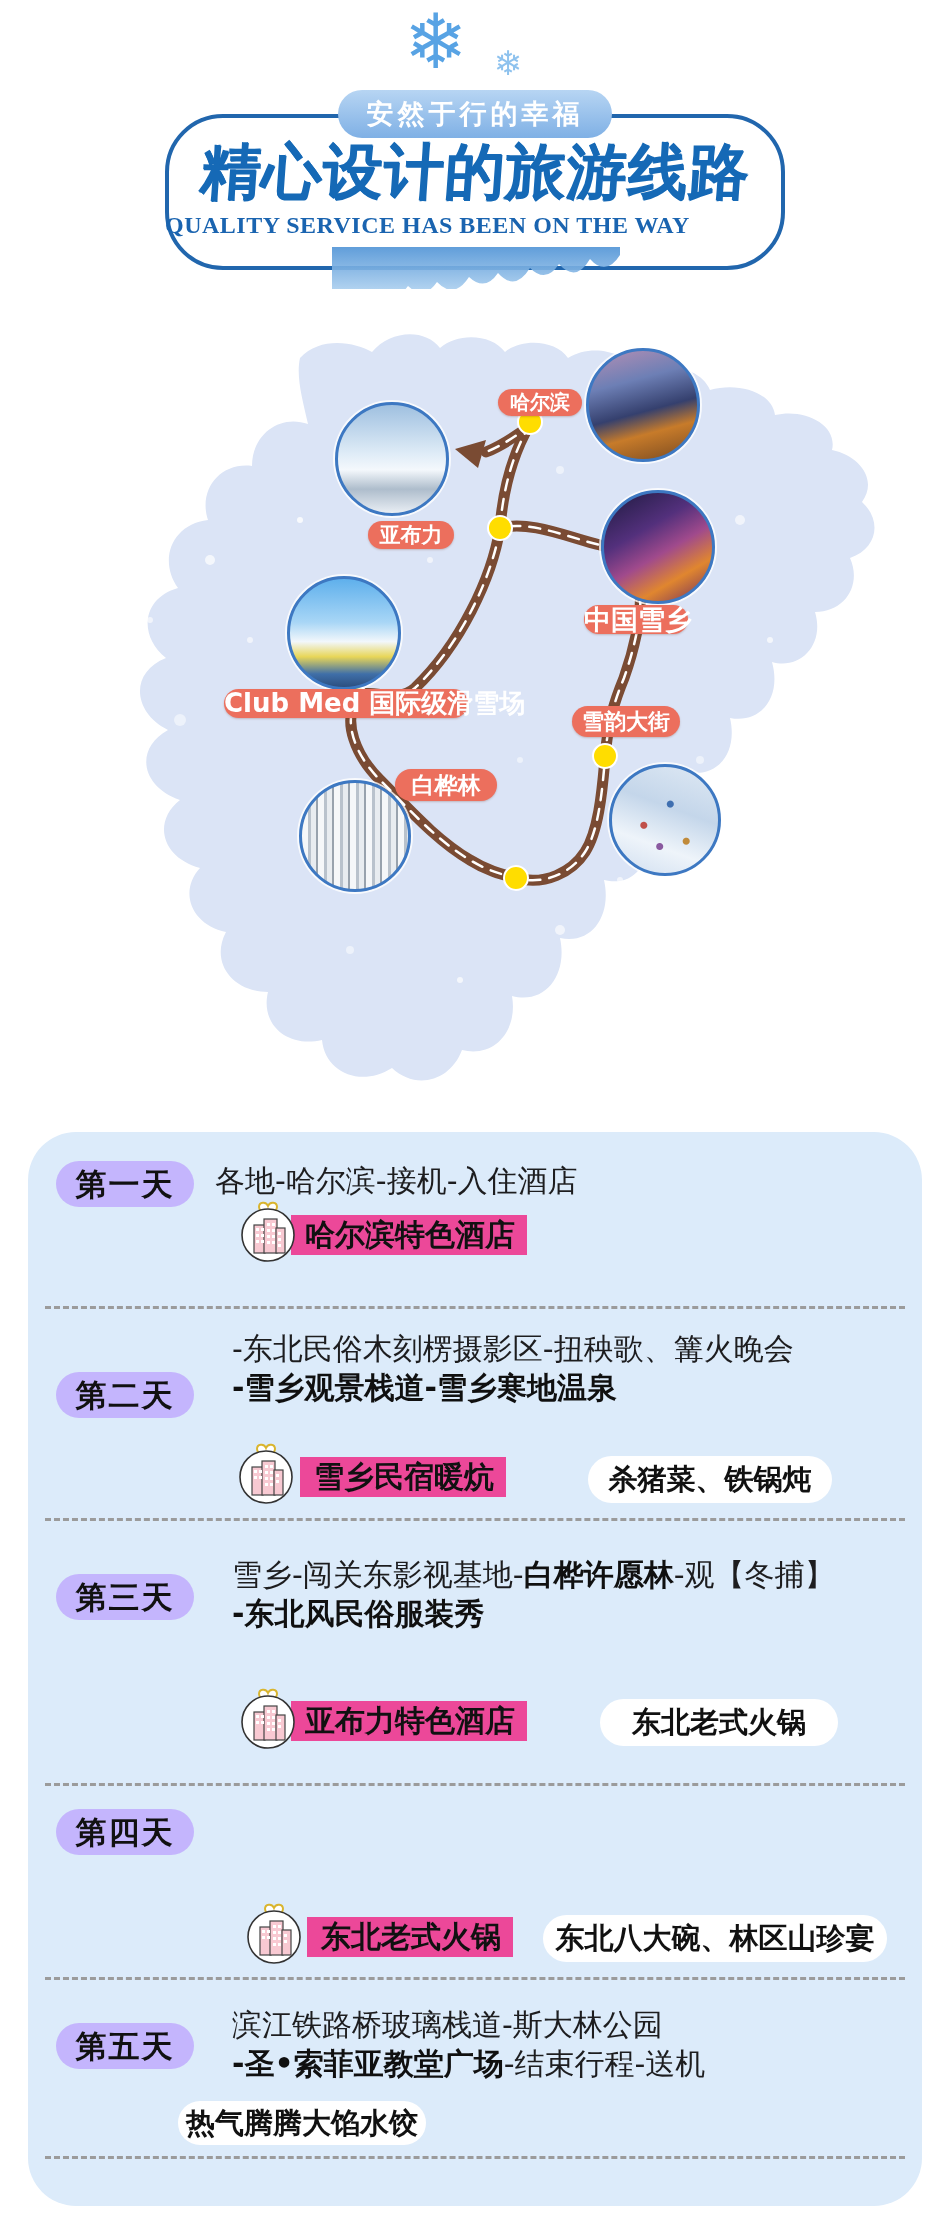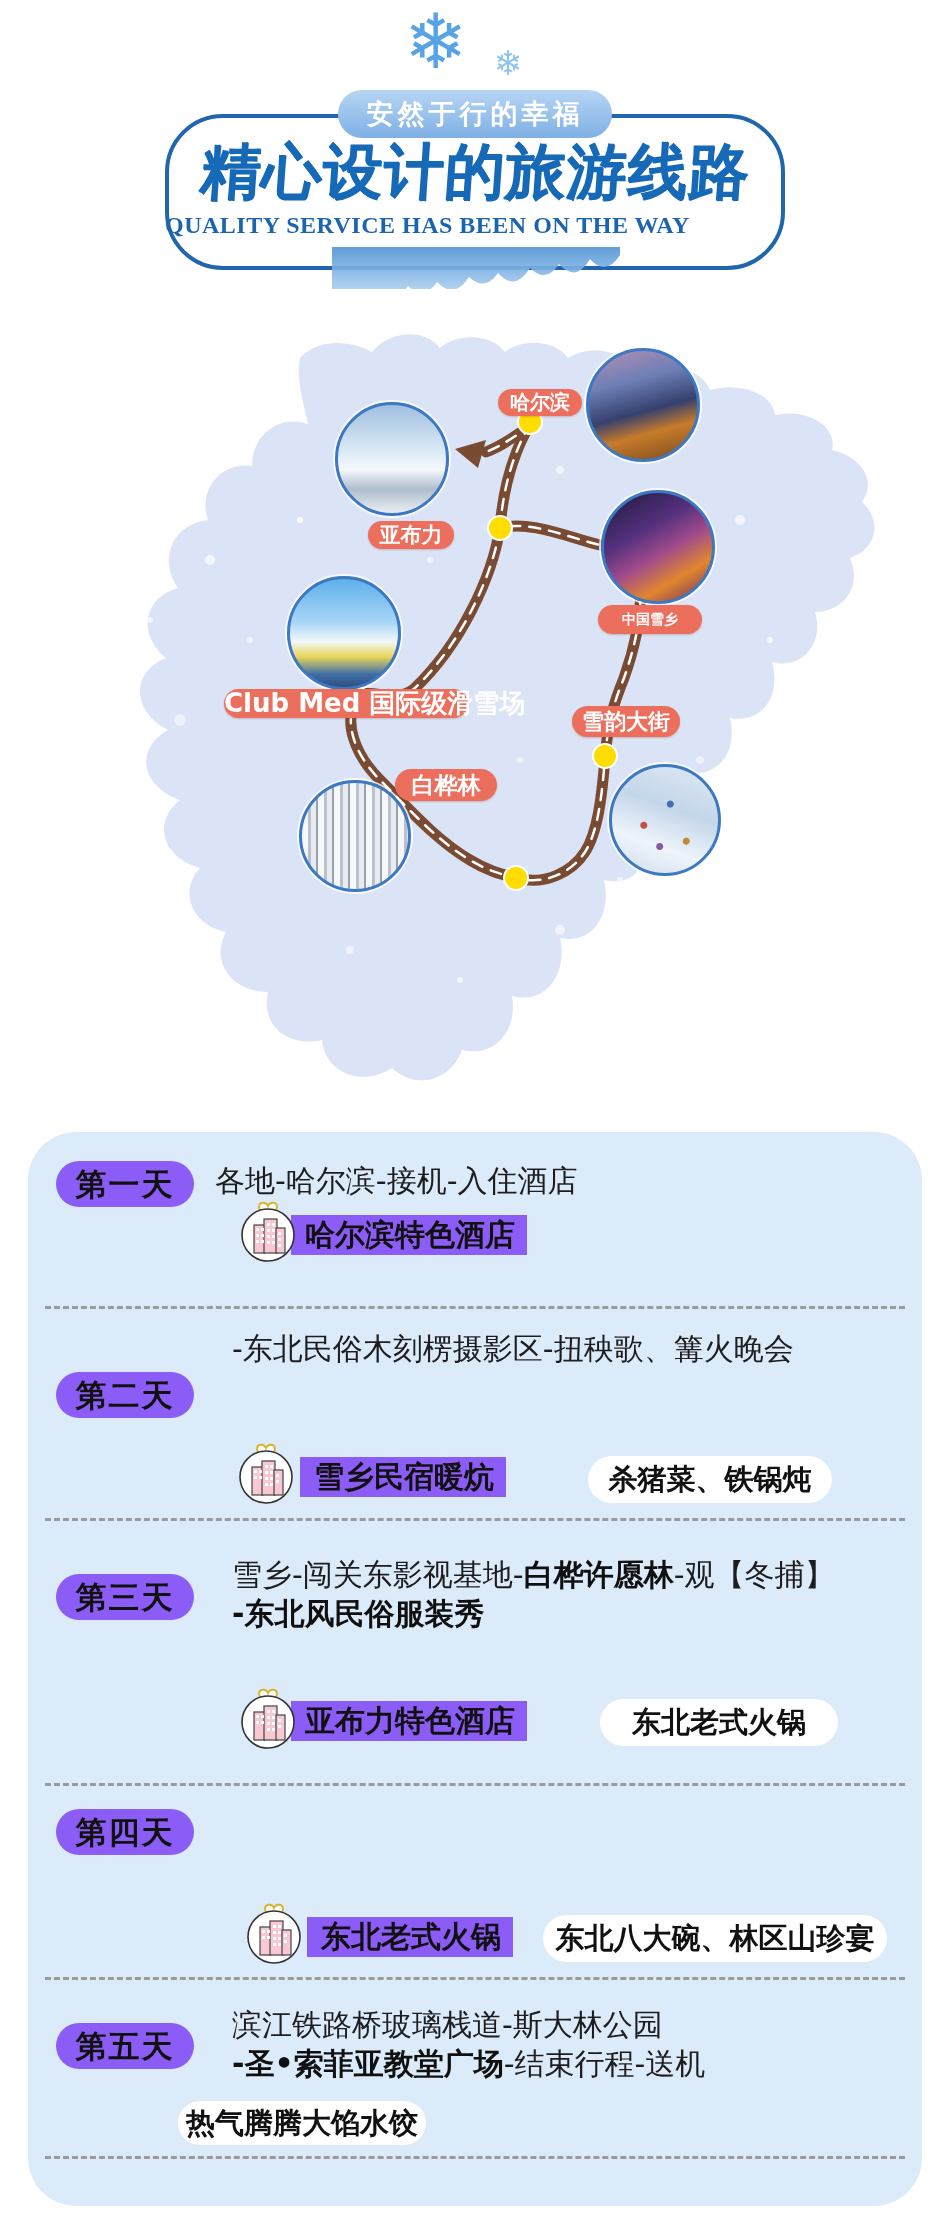--- a/index.html
+++ b/index.html
@@ -39,35 +39,35 @@
      background:
        radial-gradient(circle at 30% 55%,#c0504a 0 3px,transparent 4px),
        radial-gradient(circle at 55% 35%,#3f6fb0 0 3px,transparent 4px),
        radial-gradient(circle at 70% 70%,#c08a3a 0 3px,transparent 4px),
        radial-gradient(circle at 45% 75%,#8a5aa0 0 3px,transparent 4px),
        linear-gradient(200deg,#dfe9f4 0%,#c4d6ea 40%,#eef4fa 70%,#d0def0 100%);}
   .mlabel{background:#ec6f5d;color:#fff;font-weight:700;text-align:center;border-radius:17px;
           box-shadow:0 1px 2px rgba(120,50,30,.25);white-space:nowrap;z-index:4;}
   .ml-harbin{left:498px;top:389px;width:84px;height:27px;font-size:20px;line-height:27px;}
   .ml-yabuli{left:368px;top:521px;width:86px;height:28px;font-size:21px;line-height:28px;}
-  .ml-snowtown{left:598px;top:605px;width:104px;height:29px;font-size:14px;line-height:29px;}
+  .ml-snowtown{left:584px;top:605px;width:104px;height:29px;font-size:27px;line-height:29px;}
   .ml-clubmed{left:224px;top:689px;width:244px;height:29px;font-size:26px;line-height:29px;}
   .ml-xueyun{left:572px;top:706px;width:108px;height:31px;font-size:22px;line-height:31px;}
   .ml-birch{left:395px;top:769px;width:102px;height:32px;font-size:23px;line-height:32px;}
 
   
   .card{left:28px;top:1132px;width:894px;height:1074px;border-radius:48px;background:#dcebfa;}
-  .daypill{left:56px;width:138px;height:46px;border-radius:23px;background:#8b5cf6;
+  .daypill{left:56px;width:138px;height:46px;border-radius:23px;background:#c4b5fd;
            color:#111;font-size:31px;font-weight:800;text-align:center;line-height:46px;letter-spacing:2px;}
   .dp1{top:1161px;} .dp2{top:1372px;} .dp3{top:1574px;} .dp4{top:1809px;} .dp5{top:2023px;}
   .dtext{font-size:30px;color:#1d1d1f;line-height:38.5px;white-space:nowrap;}
   .dtext b{font-weight:800;color:#101010;}
   .t1{left:215px;top:1162px;} .t2{left:232px;top:1330px;} .t3{left:232px;top:1556px;}
   .t4{left:232px;top:1797px;} .t5{left:232px;top:2006px;}
-  .hl{background:#8b5cf6;color:#111;font-size:30px;font-weight:800;line-height:40px;
+  .hl{background:#ec4899;color:#111;font-size:30px;font-weight:800;line-height:40px;
       padding:0 12px 0 14px;white-space:nowrap;z-index:2;font-family:Liberation Serif, serif;}
   .hl1{left:291px;top:1215px;} .hl2{left:300px;top:1457px;} .hl3{left:291px;top:1701px;} .hl4{left:307px;top:1917px;}
   .hicon{width:60px;height:66px;z-index:3;}
   .hi1{left:238px;top:1198px;} .hi2{left:236px;top:1440px;} .hi3{left:238px;top:1685px;} .hi4{left:244px;top:1900px;}
   .meal{background:#fff;border-radius:24px;color:#111;font-weight:800;text-align:center;white-space:nowrap;}
   .me2{left:588px;top:1456px;width:244px;height:47px;font-size:29px;line-height:47px;}
   .me3{left:600px;top:1699px;width:238px;height:47px;font-size:29px;line-height:47px;}
   .me4{left:543px;top:1915px;width:344px;height:47px;font-size:29px;line-height:47px;}
   .me5{left:178px;top:2101px;width:248px;height:44px;font-size:29px;line-height:44px;}
   .sep{left:45px;width:860px;height:0;border-top:3px dashed #9b9b9b;}
@@ -200,20 +200,21 @@
         <rect x="40" y="40" width="3" height="3"></rect>
         <rect x="40" y="46" width="3" height="3"></rect>
       </g>
   </svg>
   <div class="abs hl hl1">哈尔滨特色酒店</div>
   <div class="abs sep sp1"></div>
 
   <div class="abs daypill dp2">第二天</div>
   <div class="abs dtext t2">
     <div><span>-东北民俗木刻楞摄影区-扭秧歌、篝火晚会</span><b></b><span></span></div>
+    <div><span></span><b>-雪乡观景栈道-雪乡寒地温泉</b><span></span></div>
   </div>
   <svg class="abs hicon hi2" viewBox="0 0 60 66">
     <use href="#hotel-sym"></use>
     <path d="M30,8 c-2,-5 -9,-4 -9,1 c0,4 5,7 9,9 c4,-2 9,-5 9,-9 c0,-5 -7,-6 -9,-1 Z" fill="#fff" stroke="#d9b52f" stroke-width="2"></path>
     <circle cx="30" cy="37" r="26" fill="#fff" stroke="#333" stroke-width="1.6"></circle>
     <g stroke="#444" stroke-width="1.2" fill="#f8c9d2">
         <rect x="16" y="27" width="11" height="28"></rect>
         <rect x="26" y="21" width="13" height="34"></rect>
         <rect x="38" y="30" width="9" height="25"></rect>
       </g>

